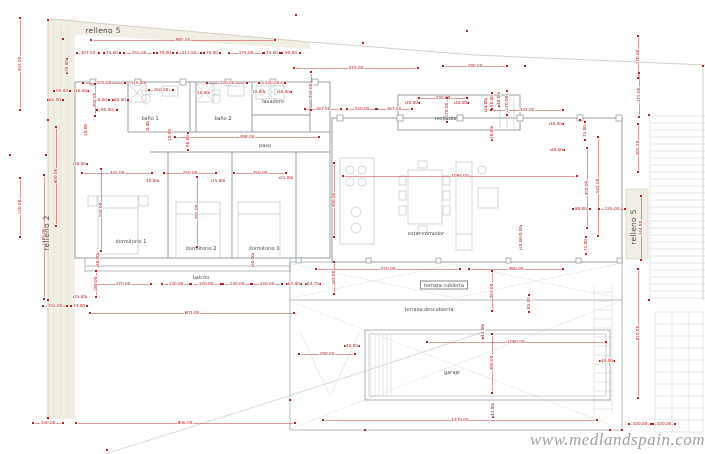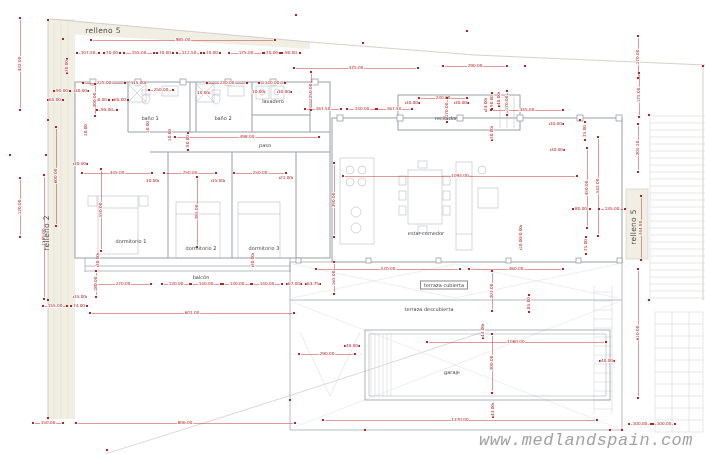--- a/index.html
+++ b/index.html
@@ -10,21 +10,21 @@
               transform:translate(-50%,-50%);white-space:nowrap;z-index:4;}
   .room-label.big{font-size:7.5px;color:#4a4a4a;letter-spacing:.3px;}
   .room-label.rot{transform:translate(-50%,-50%) rotate(-90deg);}
   .room-label.boxed{border:.5px solid #8a8a8a;padding:1px 3px;background:#fff;}
   .dim-text{position:absolute;font-size:4.2px;line-height:1;color:var(--dimred,#bb1f1f);
             background:rgba(255,255,255,.9);padding:0 .5px;white-space:nowrap;
             transform:translate(-50%,-50%);z-index:3;}
   .dim-text.v{transform:translate(-50%,-50%) rotate(-90deg);}
   .dim-line{position:absolute;background:rgba(187,31,31,.45);z-index:2;}
   .dim-dot{position:absolute;width:2px;height:2px;background:var(--dimred,#bb1f1f);z-index:3;}
-  #watermark{position:absolute;right:12px;bottom:4px;font-family:Liberation Mono, monospace;
+  #watermark{position:absolute;right:0;bottom:4px;font-family:Liberation Serif, serif;
              font-style:italic;font-size:17px;color:#a2a2a2;letter-spacing:.5px;z-index:5;margin-top:20px;}
 </style>
 </head>
 <body>
 
 <div id="stage">
 
   <svg id="linework" width="705" height="454" viewBox="0 0 705 454" aria-hidden="true">
 
     <g fill="#f1eee4" stroke="none">

